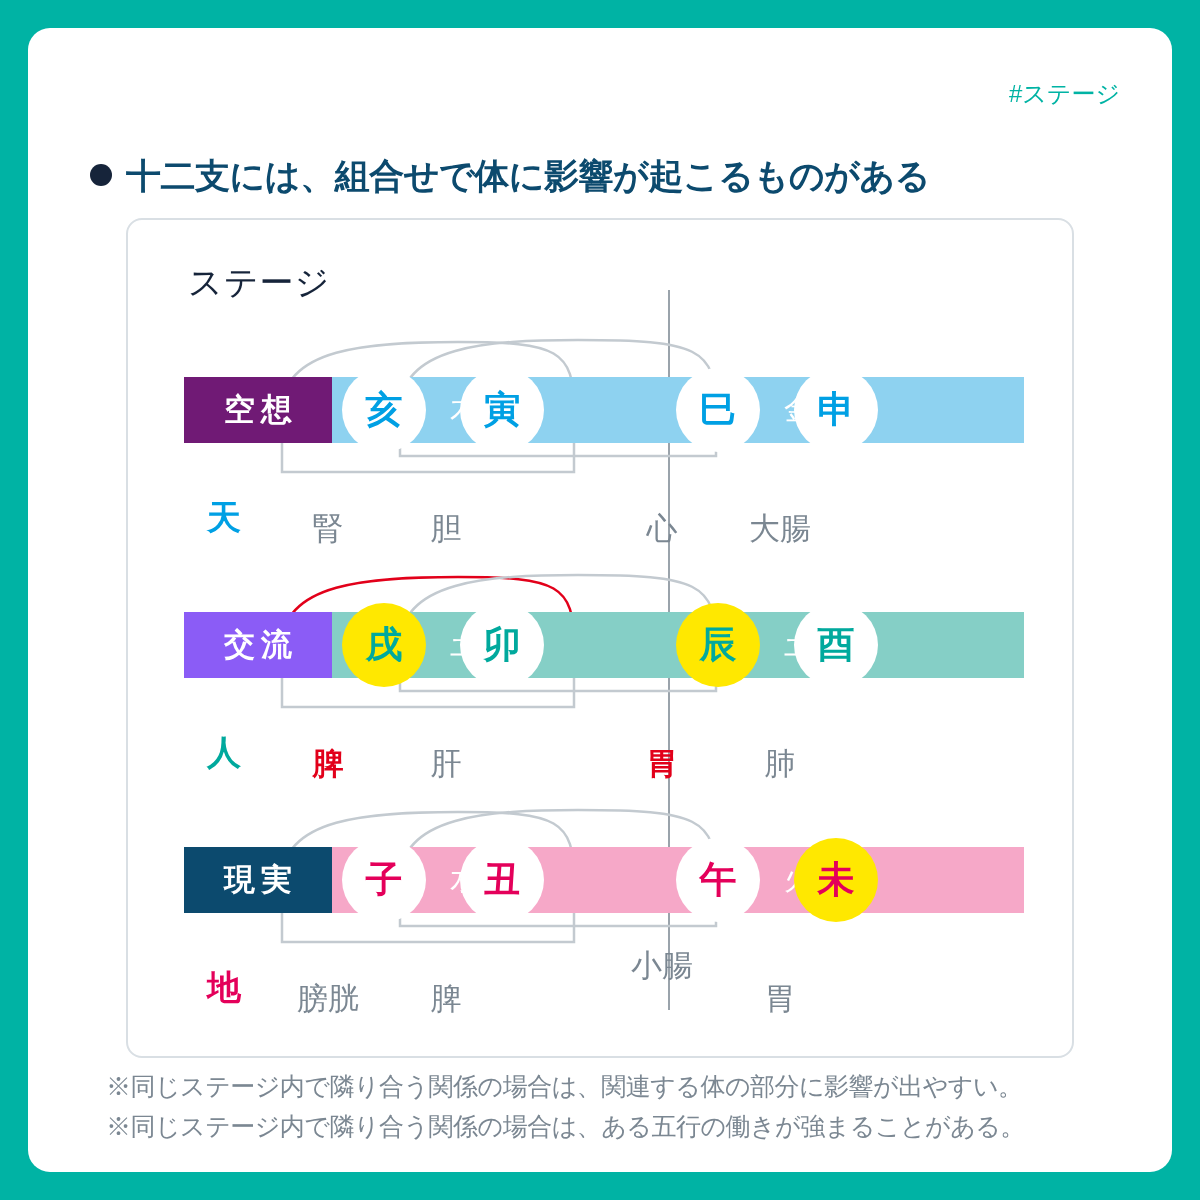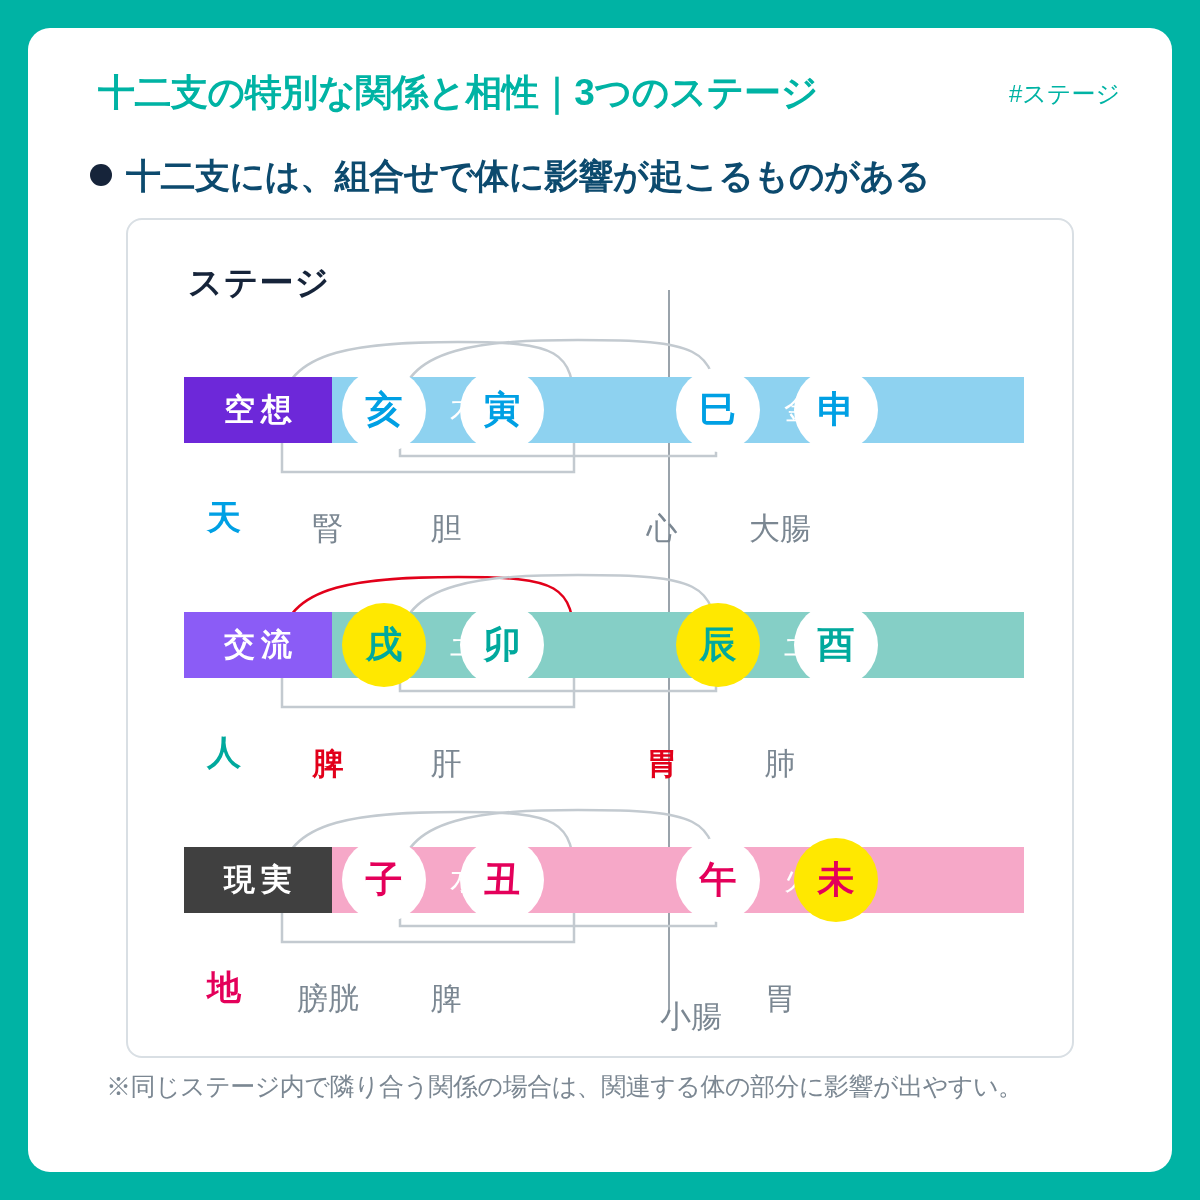--- a/index.html
+++ b/index.html
@@ -75,21 +75,21 @@
     height: 840px;
     border: 2px solid #d9dfe4;
     border-radius: 16px;
     box-sizing: border-box;
   }
   .panel-label {
     position: absolute;
     left: 60px;
     top: 40px;
     font-size: 34px;
-    font-weight: bold;
+    font-weight: normal;
     color: #16243a;
     letter-spacing: 1px;
   }
   .divider {
     position: absolute;
     left: 540px;
     top: 70px;
     width: 2px;
     height: 720px;
     background: #9aa3ab;
@@ -179,21 +179,20 @@
     white-space: nowrap;
     letter-spacing: -0.5px;
   }
 </style>
 </head>
 <body>
 
 <div class="card">
 
   <div class="header">
-    <div class="title">十二支の特別な関係と相性｜3つのステージ</div>
     <div class="hashtag">#ステージ</div>
   </div>
 
   <div class="subhead">
     <span class="bullet-dot"></span><span>十二支には、組合せで体に影響が起こるものがある</span>
   </div>
 
   <div class="panel">
     <div class="panel-label">ステージ</div>
     <div class="divider"></div>
@@ -212,21 +211,21 @@
 
       <path d="M 154 660 C 154 598, 240 592, 330 592 C 430 592, 446 600, 446 660" fill="none" stroke="#c3cad0" stroke-width="2.5"></path>
       <path d="M 272 660 C 272 596, 360 590, 450 590 C 570 590, 588 598, 588 660" fill="none" stroke="#c3cad0" stroke-width="2.5"></path>
       <path d="M 154 660 L 154 722 L 446 722 L 446 660" fill="none" stroke="#c3cad0" stroke-width="2.5"></path>
       <path d="M 272 660 L 272 706 L 588 706 L 588 660" fill="none" stroke="#c3cad0" stroke-width="2.5"></path>
     </svg>
 
     <div class="stage" style="top:157px;">
       <div class="bar">
         <div class="lightpart" id="s0bar" style="background: rgb(142, 210, 240);"></div>
-        <div class="tag" id="s0tag" style="background: #6d28d9;">空想</div>
+        <div class="tag" id="s0tag" style="background: #701a75;">空想</div>
       </div>
       <div class="cell" style="left:158px;">
         <div class="circle" id="s0c0" style="color: rgb(0, 160, 228);">亥</div>
       </div>
       <div class="elem" style="left:251px;">木</div>
       <div class="cell" style="left:276px;">
         <div class="circle" id="s0c1" style="color: rgb(0, 160, 228);">寅</div>
       </div>
       <div class="cell" style="left:492px;">
         <div class="circle" id="s0c2" style="color: rgb(0, 160, 228);">巳</div>
@@ -264,39 +263,40 @@
     </div>
     <div class="sidelabel" id="s1side" style="left: 36px; top: 510px; color: rgb(0, 169, 157);">人</div>
     <div class="organ red" style="left:140px; top:523px;">脾</div>
     <div class="organ" style="left:258px; top:523px;">肝</div>
     <div class="organ red" style="left:474px; top:523px;">胃</div>
     <div class="organ" style="left:592px; top:523px;">肺</div>
 
     <div class="stage" style="top:627px;">
       <div class="bar">
         <div class="lightpart" id="s2bar" style="background: rgb(246, 168, 200);"></div>
-        <div class="tag" id="s2tag" style="background: #404040;">現実</div>
+        <div class="tag" id="s2tag" style="background: #0c4a6e;">現実</div>
       </div>
       <div class="cell" style="left:158px;">
         <div class="circle" id="s2c0" style="color: rgb(228, 0, 90);">子</div>
       </div>
       <div class="elem" style="left:251px;">水</div>
       <div class="cell" style="left:276px;">
         <div class="circle" id="s2c1" style="color: rgb(228, 0, 90);">丑</div>
       </div>
       <div class="cell" style="left:492px;">
         <div class="circle" id="s2c2" style="color: rgb(228, 0, 90);">午</div>
       </div>
       <div class="elem" style="left:585px;">火</div>
       <div class="cell" style="left:610px;">
         <div class="circle hl" id="s2c3" style="color: rgb(228, 0, 90);">未</div>
       </div>
     </div>
     <div class="sidelabel" id="s2side" style="left: 36px; top: 745px; color: rgb(228, 0, 90);">地</div>
     <div class="organ" style="left:140px; top:758px;">膀胱</div>
     <div class="organ" style="left:258px; top:758px;">脾</div>
-    <div class="organ" style="left:474px; top:776px;text-align:right;">小腸</div>
+    <div class="organ" style="left:474px; top:725px;">小腸</div>
     <div class="organ" style="left:592px; top:758px;">胃</div>
   </div>
 
   <div class="note" style="top:1042px;">※同じステージ内で隣り合う関係の場合は、関連する体の部分に影響が出やすい。</div>
+  <div class="note" style="top:1082px;">※同じステージ内で隣り合う関係の場合は、ある五行の働きが強まることがある。</div>
 
 </div>
 
 </body></html>

